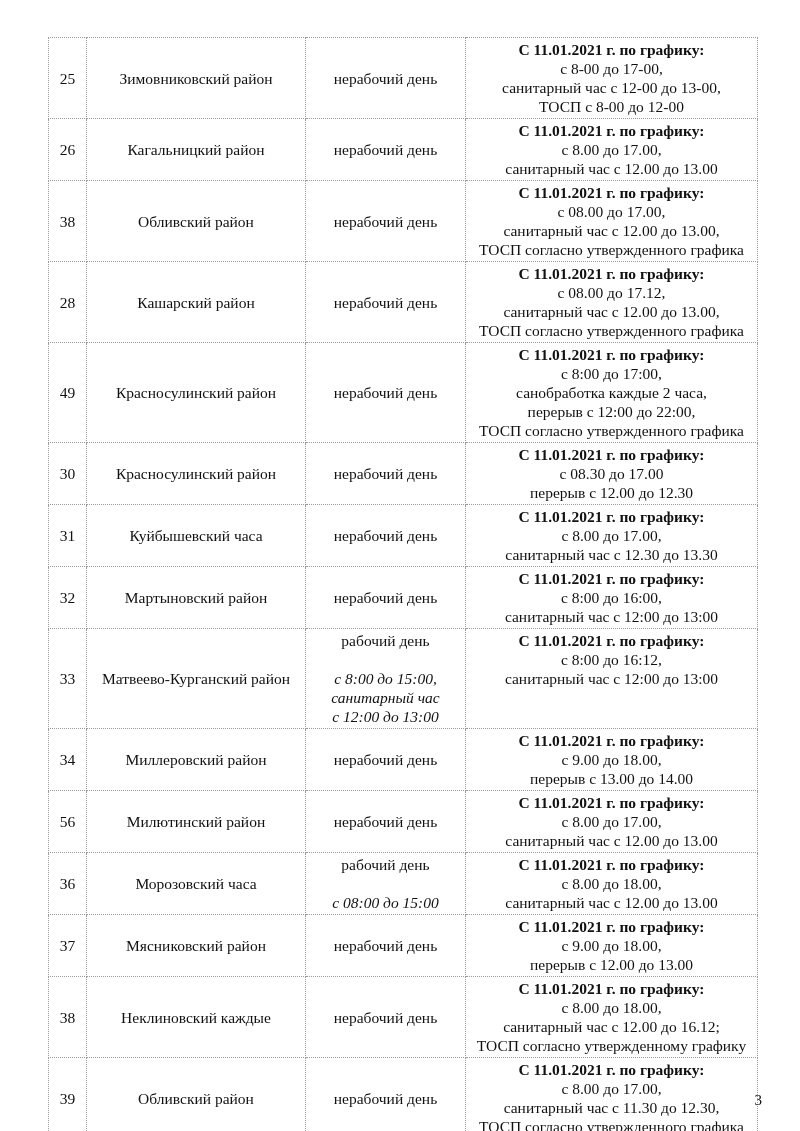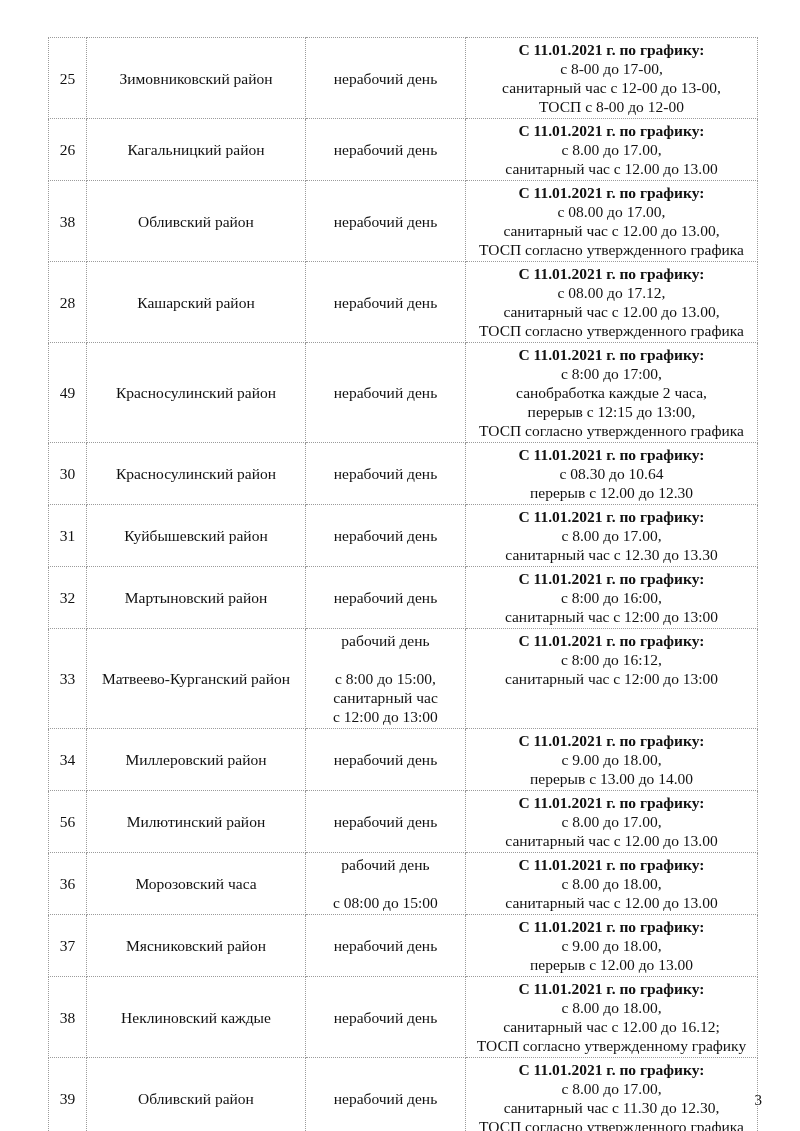--- a/index.html
+++ b/index.html
@@ -22,21 +22,21 @@
     text-align:center;
     vertical-align:middle;
     font-size:15.5px;
     line-height:19px;
     padding:2px 3px;
     word-wrap:break-word;
   }
   td.c-schedule{vertical-align:top;}
   .line{min-height:19px;}
   .line.bold{font-weight:bold;}
-  .line.italic{}
+  .line.italic{font-style:italic;}
   .page-number{
     position:absolute;
     top:1091px;right:38px;
     font-size:15px;line-height:19px;
   }
 </style>
 </head>
 <body>
 
 <div class="page">
@@ -107,41 +107,41 @@
   <tr>
     <td class="c-num">49</td>
     <td class="c-district">Красносулинский район</td>
     <td class="c-status">
             <div class="line">нерабочий день</div>
           </td>
     <td class="c-schedule">
             <div class="line bold">С 11.01.2021 г. по графику:</div>
             <div class="line">с 8:00 до 17:00,</div>
             <div class="line">санобработка каждые 2 часа,</div>
-            <div class="line">перерыв с 12:15 до 13:00,</div>
+            <div class="line">перерыв с 12:00 до 22:00,</div>
             <div class="line">ТОСП согласно утвержденного графика</div>
           </td>
   </tr>
 
   <tr>
     <td class="c-num">30</td>
     <td class="c-district">Красносулинский район</td>
     <td class="c-status">
             <div class="line">нерабочий день</div>
           </td>
     <td class="c-schedule">
             <div class="line bold">С 11.01.2021 г. по графику:</div>
-            <div class="line">с 08.30 до 10.64</div>
+            <div class="line">с 08.30 до 17.00</div>
             <div class="line">перерыв с 12.00 до 12.30</div>
           </td>
   </tr>
 
   <tr>
     <td class="c-num">31</td>
-    <td class="c-district">Куйбышевский район</td>
+    <td class="c-district">Куйбышевский часа</td>
     <td class="c-status">
             <div class="line">нерабочий день</div>
           </td>
     <td class="c-schedule">
             <div class="line bold">С 11.01.2021 г. по графику:</div>
             <div class="line">с 8.00 до 17.00,</div>
             <div class="line">санитарный час с 12.30 до 13.30</div>
           </td>
   </tr>
 

